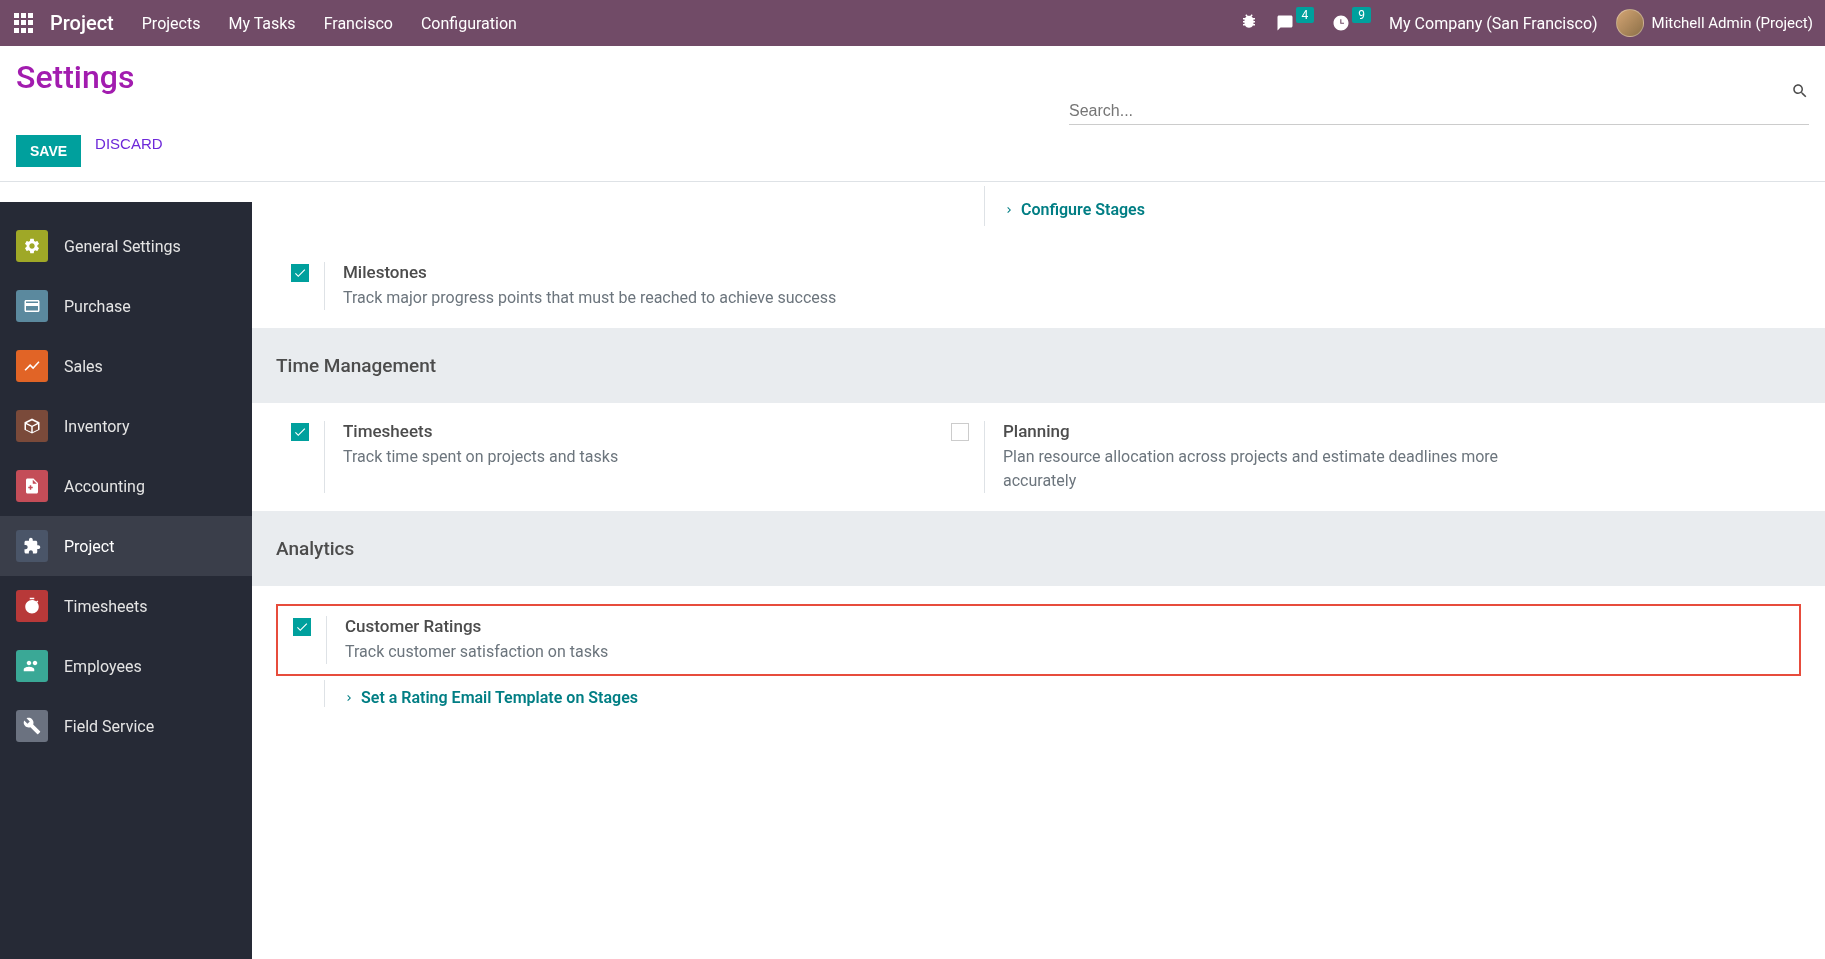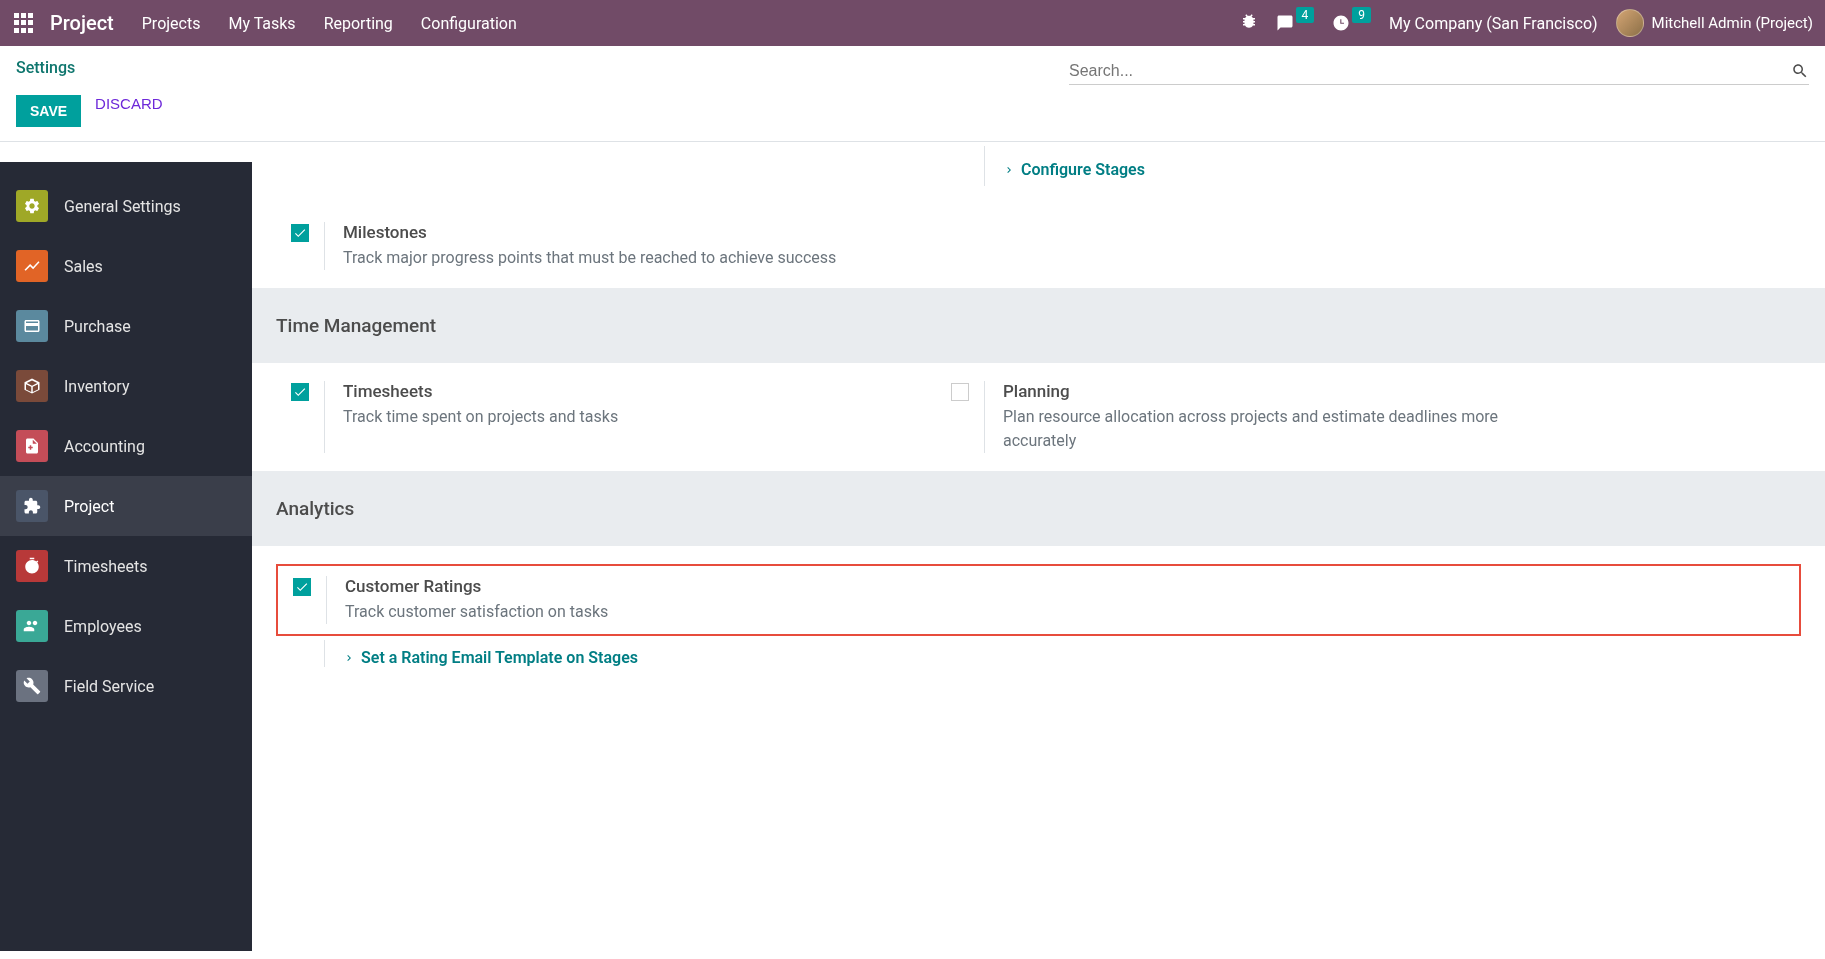--- a/index.html
+++ b/index.html
@@ -12,23 +12,23 @@
 .nav a { color: #fff; text-decoration: none; font-size: 16px; }
 .spacer { flex: 1; }
 .topbar-right { display: flex; align-items: center; gap: 18px; }
 .icon-svg { width: 18px; height: 18px; fill: #fff; }
 .badge-wrap { position: relative; display: flex; align-items: center; }
 .badge { background: #00A09D; color: #fff; font-size: 12px; padding: 1px 6px; border-radius: 2px; margin-left: 2px; position: relative; top: -8px; }
 .company { color: #fff; font-size: 16px; }
 .user-wrap { display: flex; align-items: center; gap: 8px; }
 .avatar { width: 28px; height: 28px; border-radius: 50%; background: linear-gradient(135deg, #d4a574, #8b6f47); border: 1px solid rgba(255,255,255,0.3); }
 .subheader { padding: 12px 16px 0 16px; display: flex; align-items: flex-start; }
-.page-title { font-size: 16px; color: #0f766e; font-weight: 500; }
+.page-title { font-size: 32px; color: #a21caf; font-weight: 500; }
 .search-wrap { margin-left: auto; width: 740px; display: flex; align-items: center; border-bottom: 1px solid #ccc; padding: 4px 0; }
-.search-wrap input { border: none; outline: none; font-size: 16px; flex: 1; color: #737373; }
+.search-wrap input { border: none; outline: none; font-size: 16px; flex: 1; color: #737373; margin-top: 40px; }
 .search-icon { width: 18px; height: 18px; fill: #4c4c4c; }
 .actions { padding: 10px 16px 14px 16px; display: flex; gap: 14px; align-items: flex-start; border-bottom: 1px solid #dee2e6; }
 .btn-primary { background: #00A09D; color: #fff; border: none; padding: 8px 14px; font-weight: 600; font-size: 14px; cursor: pointer; }
 .btn-link { background: none; border: none; color: #6d28d9; font-weight: 400; font-size: 15px; cursor: pointer; }
 .main { display: flex; min-height: calc(100vh - 150px); }
 .sidebar { width: 252px; background: #262A36; padding-top: 14px; margin-top: 20px; }
 .side-item { display: flex; align-items: center; gap: 16px; padding: 14px 16px; color: #E4E4E4; cursor: pointer; font-size: 16px; }
 .side-item.active { background: #3a3e4a; color: #fff; }
 .side-icon { width: 32px; height: 32px; border-radius: 3px; display: flex; align-items: center; justify-content: center; flex-shrink: 0; }
 .side-icon svg { width: 18px; height: 18px; fill: #fff; }
@@ -63,21 +63,21 @@
       <span></span>
       <span></span>
       <span></span>
       <span></span>
       <span></span>
   </div>
   <div class="brand">Project</div>
   <div class="nav">
     <a>Projects</a>
     <a>My Tasks</a>
-    <a>Reporting</a>
+    <a>Francisco</a>
     <a>Configuration</a>
   </div>
   <div class="spacer"></div>
   <div class="topbar-right">
     <div>
       <svg class="icon-svg" viewBox="0 0 24 24">
           <path d="M20 8h-2.81c-.45-.78-1.07-1.45-1.82-1.96L17 4.41 15.59 3l-2.17 2.17C12.96 5.06 12.49 5 12 5s-.96.06-1.41.17L8.41 3 7 4.41l1.62 1.63C7.88 6.55 7.26 7.22 6.81 8H4v2h2.09c-.05.33-.09.66-.09 1v1H4v2h2v1c0 .34.04.67.09 1H4v2h2.81c1.04 1.79 2.97 3 5.19 3s4.15-1.21 5.19-3H20v-2h-2.09c.05-.33.09-.66.09-1v-1h2v-2h-2v-1c0-.34-.04-.67-.09-1H20V8z"></path>
         </svg>
     </div>
     <div class="badge-wrap">
@@ -119,34 +119,34 @@
   <div class="sidebar">
     <div class="side-item">
       <div class="side-icon" style="background:#9fa827">
           <svg viewBox="0 0 24 24">
             <path d="M19.14 12.94c.04-.3.06-.61.06-.94 0-.32-.02-.64-.07-.94l2.03-1.58c.18-.14.23-.41.12-.61l-1.92-3.32c-.12-.22-.37-.29-.59-.22l-2.39.96c-.5-.38-1.03-.7-1.62-.94l-.36-2.54c-.04-.24-.24-.41-.48-.41h-3.84c-.24 0-.43.17-.47.41l-.36 2.54c-.59.24-1.13.57-1.62.94l-2.39-.96c-.22-.08-.47 0-.59.22L2.74 8.87c-.12.21-.08.47.12.61l2.03 1.58c-.05.3-.09.63-.09.94s.02.64.07.94l-2.03 1.58c-.18.14-.23.41-.12.61l1.92 3.32c.12.22.37.29.59.22l2.39-.96c.5.38 1.03.7 1.62.94l.36 2.54c.05.24.24.41.48.41h3.84c.24 0 .44-.17.47-.41l.36-2.54c.59-.24 1.13-.56 1.62-.94l2.39.96c.22.08.47 0 .59-.22l1.92-3.32c.12-.22.07-.47-.12-.61l-2.01-1.58zM12 15.6c-1.98 0-3.6-1.62-3.6-3.6s1.62-3.6 3.6-3.6 3.6 1.62 3.6 3.6-1.62 3.6-3.6 3.6z"></path>
           </svg>
         </div>
       <span>General Settings</span>
     </div>
     <div class="side-item">
+      <div class="side-icon" style="background:#5b899e">
+          <svg viewBox="0 0 24 24">
+            <path d="M20 4H4c-1.11 0-1.99.89-1.99 2L2 18c0 1.11.89 2 2 2h16c1.11 0 2-.89 2-2V6c0-1.11-.89-2-2-2zm0 14H4v-6h16v6zm0-10H4V6h16v2z"></path>
+          </svg>
+        </div>
+      <span>Purchase</span>
+    </div>
+    <div class="side-item">
       <div class="side-icon" style="background:#e16426">
           <svg viewBox="0 0 24 24">
             <path d="M3.5 18.49l6-6.01 4 4L22 6.92l-1.41-1.41-7.09 7.97-4-4L2 16.99z"></path>
           </svg>
         </div>
       <span>Sales</span>
-    </div>
-    <div class="side-item">
-      <div class="side-icon" style="background:#5b899e">
-          <svg viewBox="0 0 24 24">
-            <path d="M20 4H4c-1.11 0-1.99.89-1.99 2L2 18c0 1.11.89 2 2 2h16c1.11 0 2-.89 2-2V6c0-1.11-.89-2-2-2zm0 14H4v-6h16v6zm0-10H4V6h16v2z"></path>
-          </svg>
-        </div>
-      <span>Purchase</span>
     </div>
     <div class="side-item">
       <div class="side-icon" style="background:#7a4a3a">
           <svg viewBox="0 0 24 24">
             <path d="M12 2L2 7v10l10 5 10-5V7L12 2zm0 2.5L19 8l-7 3.5L5 8l7-3.5zM4 9.5l7 3.5v7l-7-3.5v-7zm16 0v7l-7 3.5v-7l7-3.5z"></path>
           </svg>
         </div>
       <span>Inventory</span>
     </div>
     <div class="side-item">

